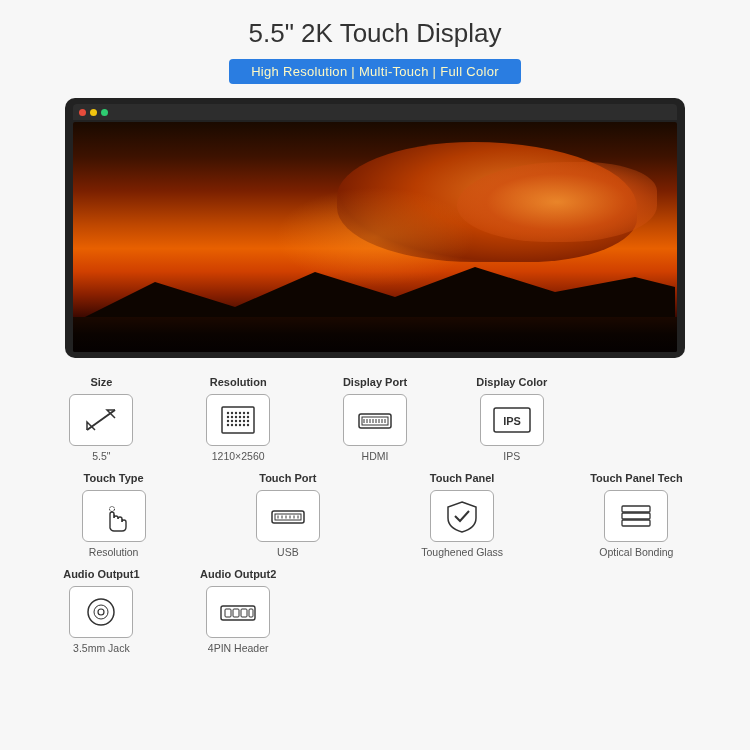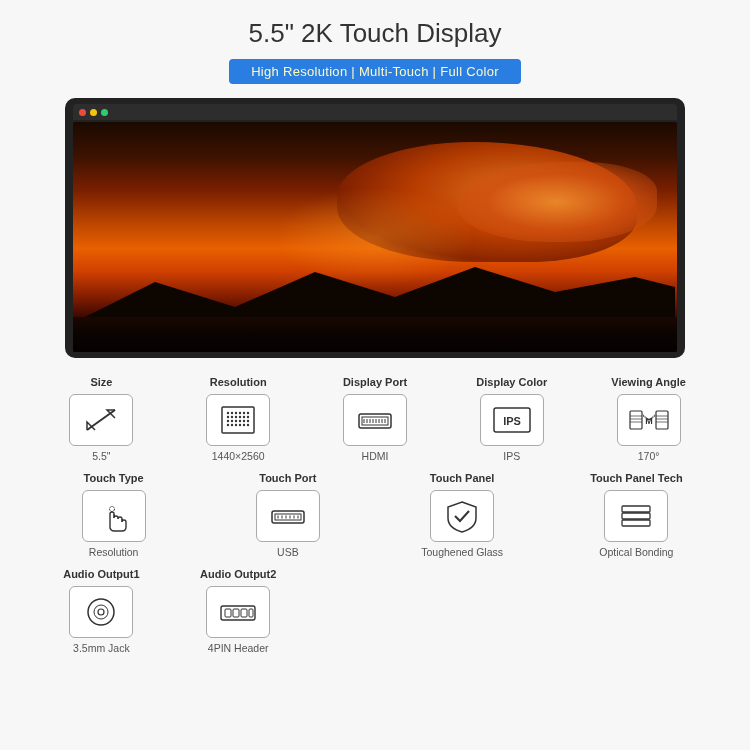--- a/index.html
+++ b/index.html
@@ -249,21 +249,21 @@
               <circle cx="32" cy="19" r="1.2"></circle>
             <circle cx="12" cy="23" r="1.2"></circle>
               <circle cx="16" cy="23" r="1.2"></circle>
               <circle cx="20" cy="23" r="1.2"></circle>
               <circle cx="24" cy="23" r="1.2"></circle>
               <circle cx="28" cy="23" r="1.2"></circle>
               <circle cx="32" cy="23" r="1.2"></circle>
           </g>
         </svg>
       </div>
-      <div class="spec-value">1440×2560</div>
+      <div class="spec-value">1210×2560</div>
     </div>
 
     <div class="spec-item">
       <div class="spec-label">Display Port</div>
       <div class="spec-icon-box">
         <svg class="spec-icon-svg" viewBox="0 0 44 36" xmlns="http://www.w3.org/2000/svg">
           <rect x="6" y="12" width="32" height="14" fill="none" stroke="#333" stroke-width="1.5" rx="2"></rect>
           <rect x="9" y="15" width="26" height="8" fill="none" stroke="#333" stroke-width="1"></rect>
           <line x1="11" y1="17" x2="11" y2="21" stroke="#333" stroke-width="1"></line>
           <line x1="14" y1="17" x2="14" y2="21" stroke="#333" stroke-width="1"></line>
@@ -282,45 +282,20 @@
       <div class="spec-label">Display Color</div>
       <div class="spec-icon-box">
         <svg class="spec-icon-svg" viewBox="0 0 44 36" xmlns="http://www.w3.org/2000/svg">
           <rect x="4" y="6" width="36" height="24" fill="none" stroke="#333" stroke-width="1.5" rx="2"></rect>
           <text x="22" y="23" text-anchor="middle" font-size="11" font-weight="bold" fill="#333" font-family="Arial">IPS</text>
         </svg>
       </div>
       <div class="spec-value">IPS</div>
     </div>
 
-    <div class="spec-item">
-      <div class="spec-label">Viewing Angle</div>
-      <div class="spec-icon-box">
-        <svg class="spec-icon-svg" viewBox="0 0 44 36" xmlns="http://www.w3.org/2000/svg">
-
-          <rect x="3" y="9" width="12" height="18" fill="none" stroke="#333" stroke-width="1.2" rx="1"></rect>
-          <line x1="3" y1="14" x2="15" y2="14" stroke="#333" stroke-width="0.7"></line>
-          <line x1="3" y1="17" x2="15" y2="17" stroke="#333" stroke-width="0.7"></line>
-          <line x1="3" y1="20" x2="15" y2="20" stroke="#333" stroke-width="0.7"></line>
-
-          <rect x="29" y="9" width="12" height="18" fill="none" stroke="#333" stroke-width="1.2" rx="1"></rect>
-          <line x1="29" y1="14" x2="41" y2="14" stroke="#333" stroke-width="0.7"></line>
-          <line x1="29" y1="17" x2="41" y2="17" stroke="#333" stroke-width="0.7"></line>
-          <line x1="29" y1="20" x2="41" y2="20" stroke="#333" stroke-width="0.7"></line>
-
-          <text x="22" y="22" text-anchor="middle" font-size="9" font-weight="bold" fill="#333" font-family="Arial">M</text>
-
-          <line x1="22" y1="18" x2="15" y2="12" stroke="#333" stroke-width="1" stroke-dasharray="2,1"></line>
-          <line x1="22" y1="18" x2="29" y2="12" stroke="#333" stroke-width="1" stroke-dasharray="2,1"></line>
-
-          <path d="M16 14 Q22 20 28 14" fill="none" stroke="#333" stroke-width="0.8" stroke-dasharray="2,1"></path>
-        </svg>
-      </div>
-      <div class="spec-value">170°</div>
-    </div>
 
   </div>
 
   <div class="specs-grid2">
 
     <div class="spec-item">
       <div class="spec-label">Touch Type</div>
       <div class="spec-icon-box">
         <svg class="spec-icon-svg" viewBox="0 0 44 36" xmlns="http://www.w3.org/2000/svg">
 

